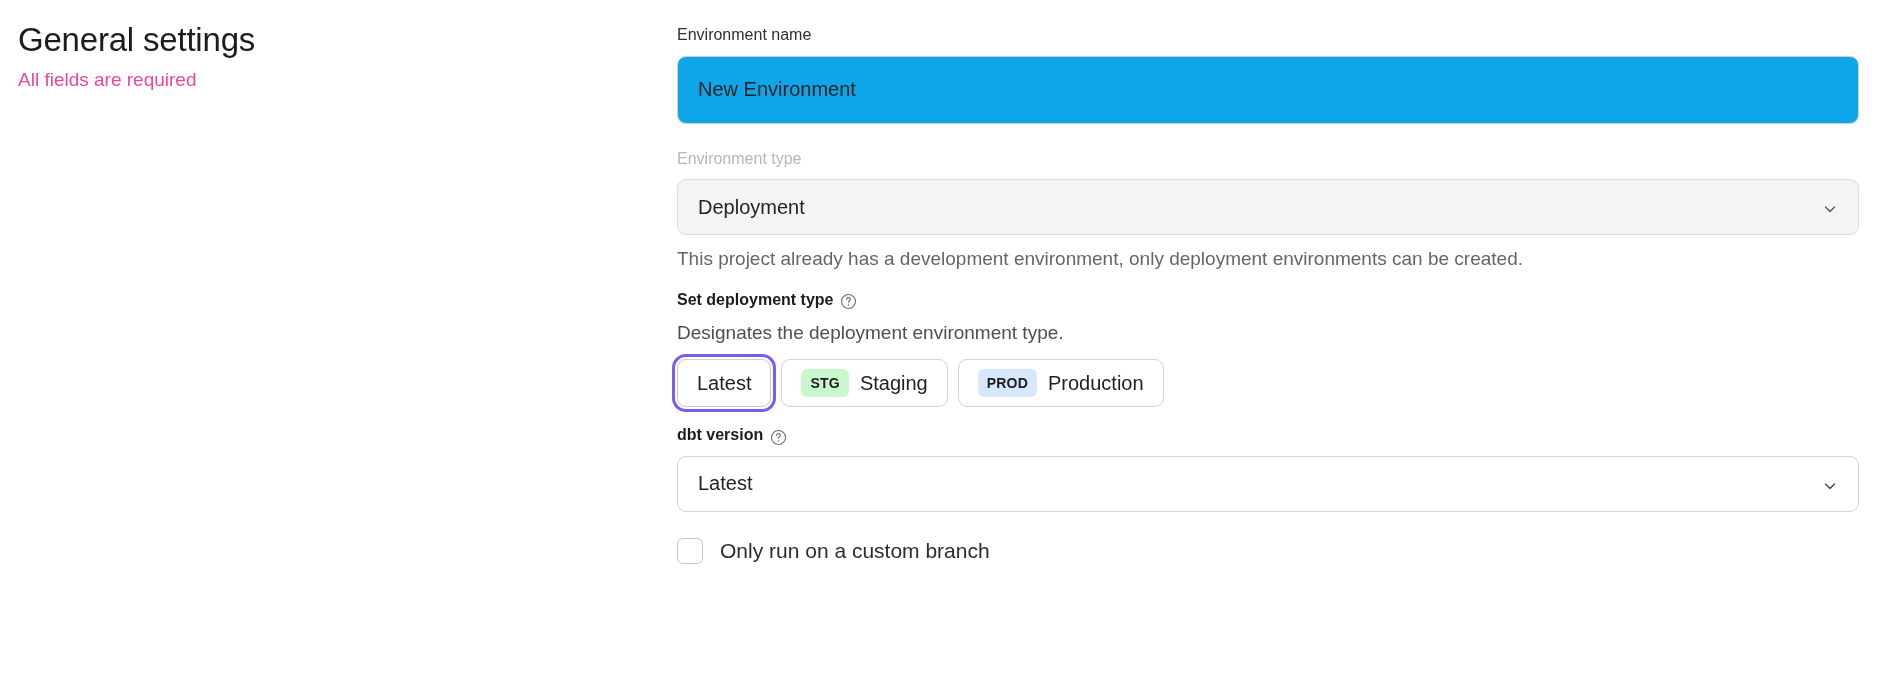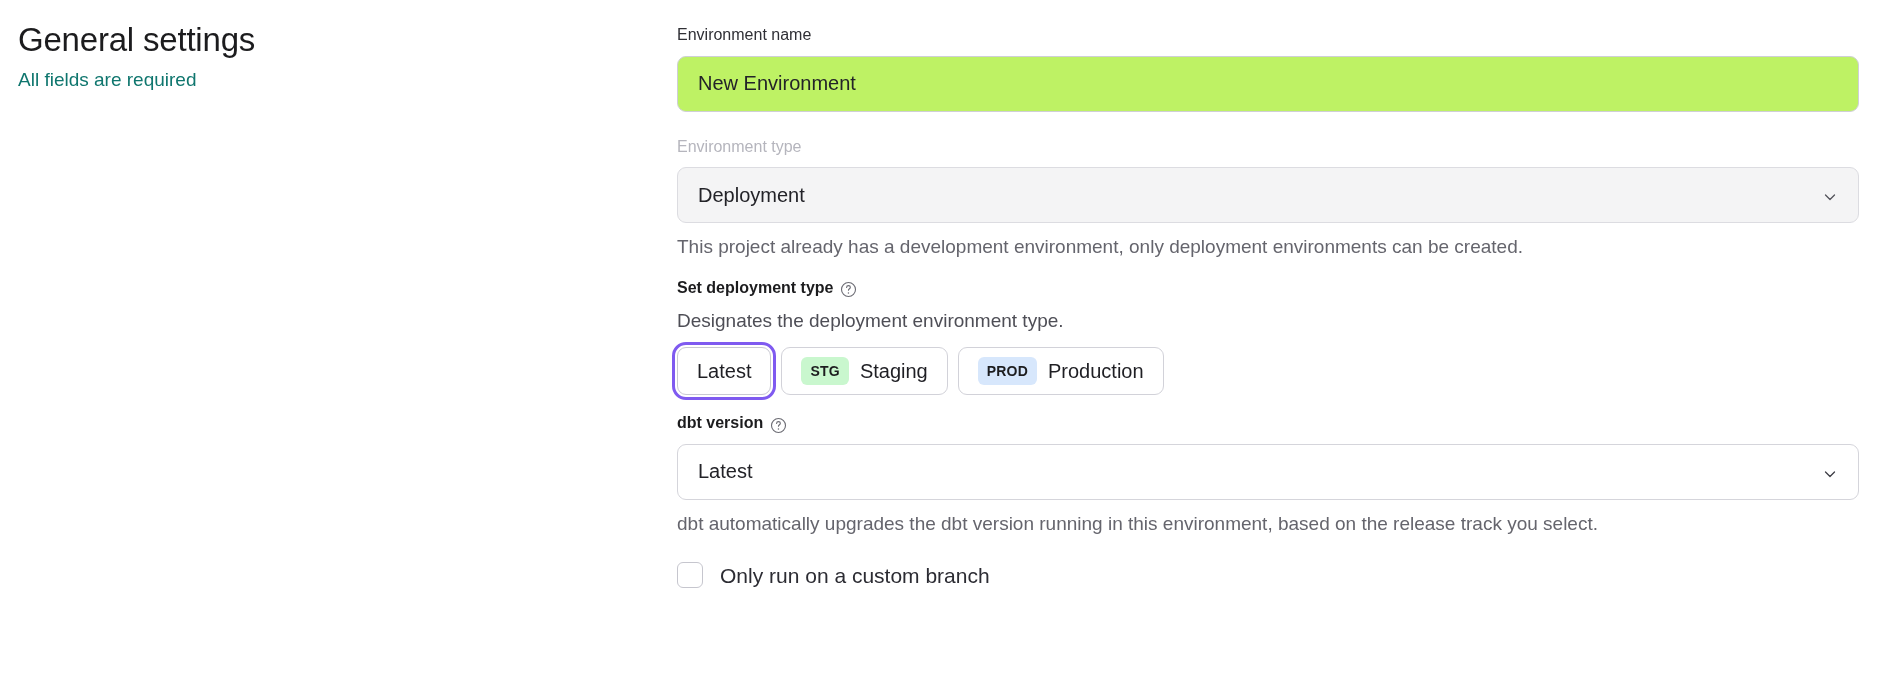--- a/index.html
+++ b/index.html
@@ -29,21 +29,21 @@
     font-size: 33px;
     font-weight: 400;
     color: #1c1c1e;
     letter-spacing: -0.2px;
     line-height: 1.2;
   }
   .page-subtitle {
     margin-top: 8px;
     font-size: 19px;
     font-weight: 400;
-    color: #0f766e;
+    color: #ec4899;
     line-height: 1.3;
   }
 
   
   .right-col {
     position: absolute;
     left: 677px;
     top: 24px;
     width: 1182px;
   }
@@ -58,24 +58,24 @@
   .field-label.strong {
     font-weight: 700;
     color: #1c1c1e;
     display: flex;
     align-items: flex-end;
     gap: 7px;
   }
 
   .text-input {
     width: 100%;
-    height: 56px;
+    height: 68px;
     border: 1px solid #cfcfd6;
     border-radius: 9px;
-    background: #bef264;
+    background: #0ea5e9;
     display: flex;
     align-items: center;
     padding: 0 20px;
     font-size: 20px;
     color: #232328;
   }
 
   .select-box {
     position: relative;
     width: 100%;
@@ -271,21 +271,20 @@
         </span>
       </div>
       <div class="select-box">
         <span>Latest</span>
         <span class="chev">
           <svg width="16" height="16" viewBox="0 0 16 16" fill="none">
             <path d="M3.5 6 L8 10.5 L12.5 6" stroke="#3f3f46" stroke-width="1.3" stroke-linecap="round" stroke-linejoin="round"></path>
           </svg>
         </span>
       </div>
-      <div class="helper">dbt automatically upgrades the dbt version running in this environment, based on the release track you select.</div>
     </div>
 
     <div class="check-row">
       <span class="checkbox"></span>
       <span class="check-label">Only run on a custom branch</span>
     </div>
 
   </div>
 </div>
 

